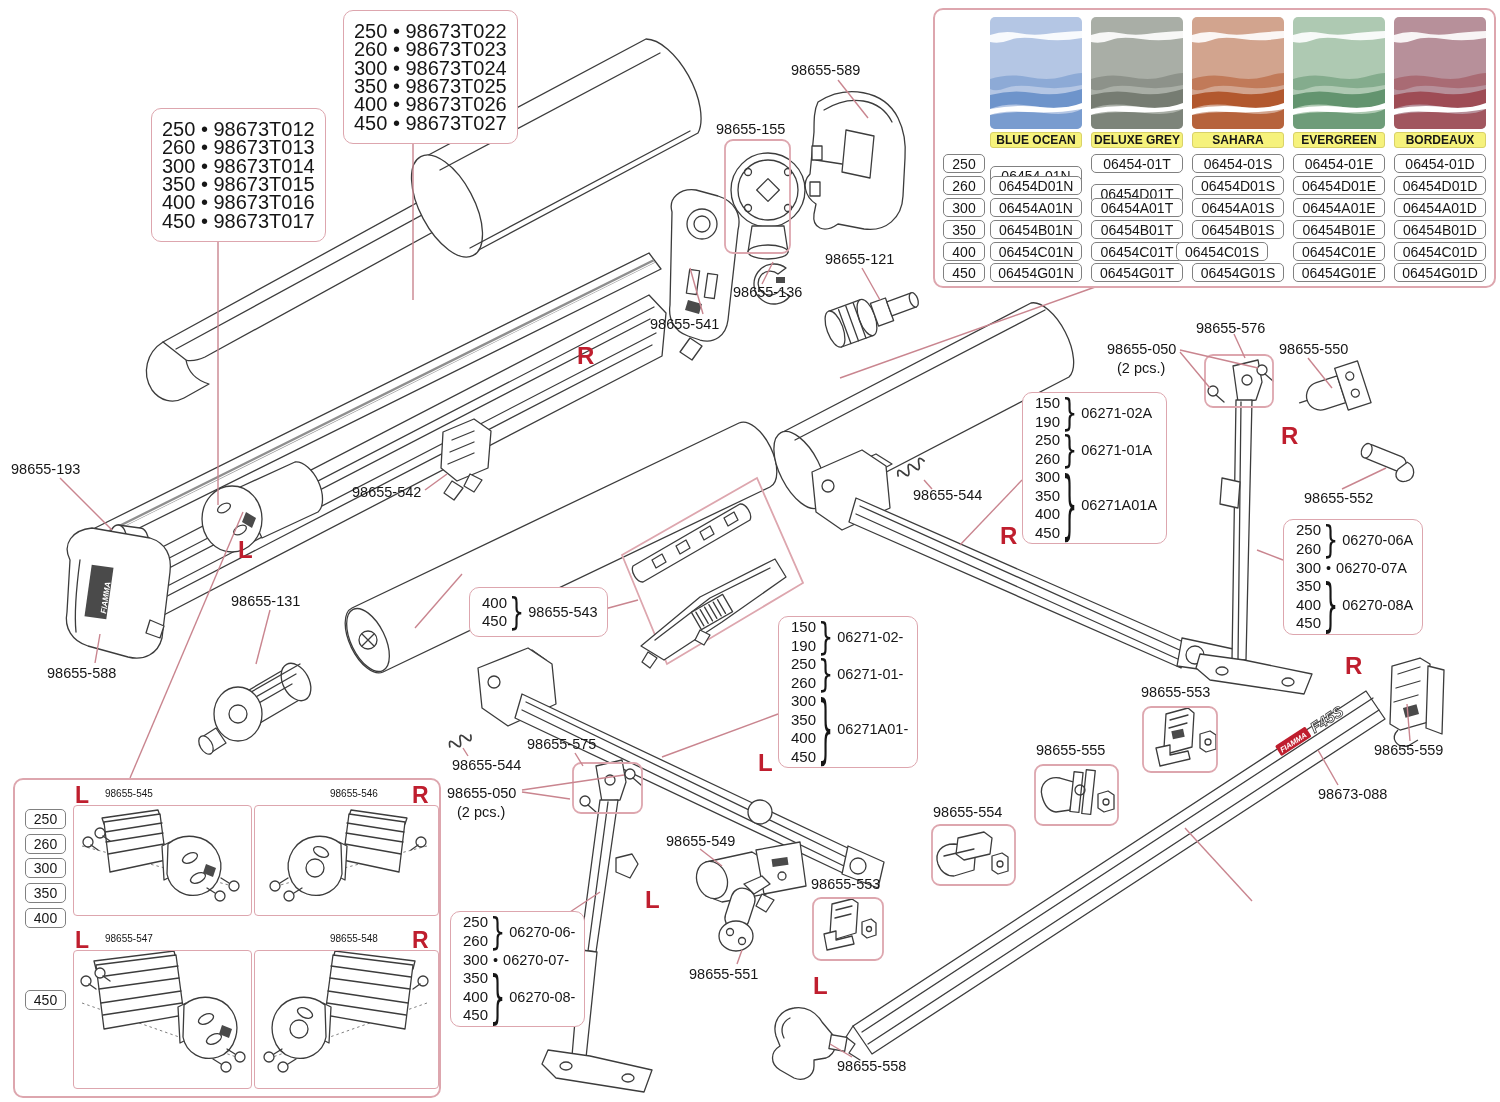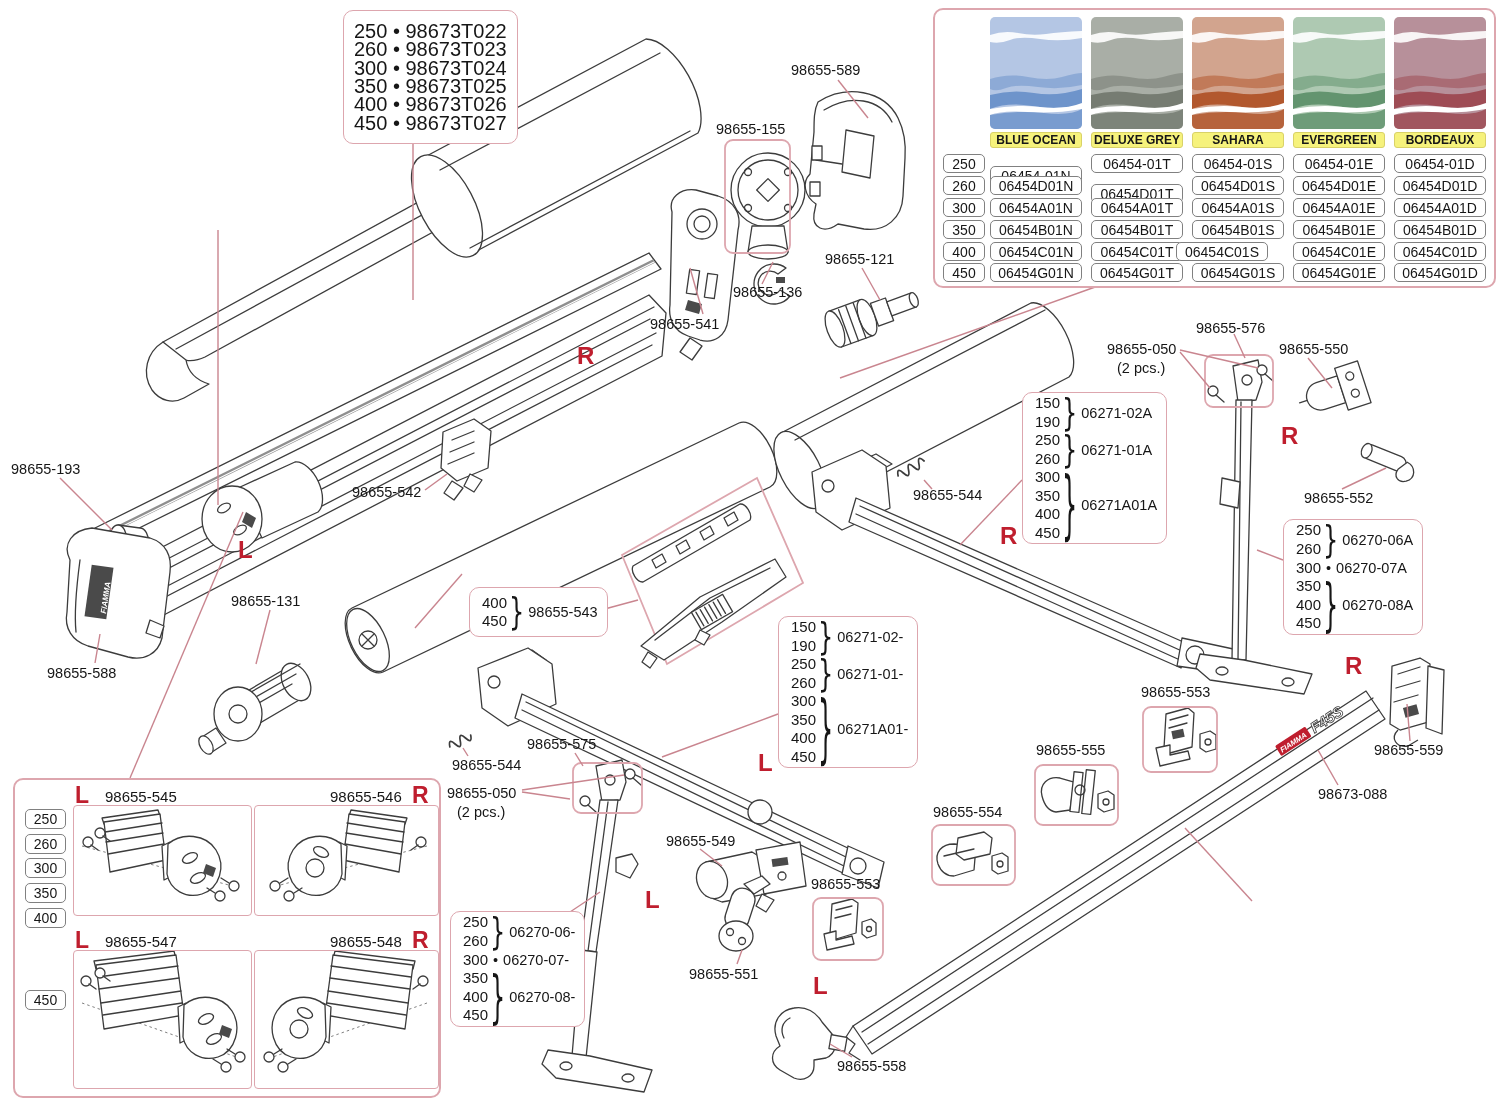--- a/index.html
+++ b/index.html
@@ -51,21 +51,21 @@
          box-sizing:border-box;background:#fff;}
   .ccell{position:absolute;width:92px;height:19px;border:1.4px solid var(--cell-border);
          border-radius:5px;font-size:14px;display:flex;align-items:center;justify-content:center;
          box-sizing:border-box;background:#fff;}
   
   .cpanel{position:absolute;left:13px;top:778px;width:424px;height:316px;background:#fff;
           border:2px solid var(--box-border);border-radius:10px;}
   .ibox{position:absolute;border:1.6px solid var(--box-border);border-radius:4px;background:#fff;}
   .chip{position:absolute;width:41px;height:20px;border:1.4px solid var(--cell-border);border-radius:5px;
         font-size:14px;display:flex;align-items:center;justify-content:center;box-sizing:border-box;background:#fff;}
-  .cplbl{position:absolute;font-size:15px;white-space:nowrap;}
+  .cplbl{position:absolute;font-size:10px;white-space:nowrap;}
 </style>
 </head>
 <body>
 
 <div class="stage">
 
   <svg class="art" width="1500" height="1102" viewBox="0 0 1500 1102">
 
     <g>
       <path class="kf" d="M163,342 L630,86 C642,79 653,80 660,87 L674,100 L205,357 C193,363 179,361 171,354 Z"></path>
@@ -436,20 +436,28 @@
   <div class="mk" style="left:813px;top:974px">L</div>
 
   <div class="plist" style="left:343px;top:10px;height:122px">
     <div>250 • 98673T022</div>
       <div>260 • 98673T023</div>
     <div>300 • 98673T024</div>
       <div>350 • 98673T025</div>
     <div>400 • 98673T026</div>
       <div>450 • 98673T027</div>
   </div>
+  <div class="plist" style="left:151px;top:108px;height:122px">
+    <div>250 • 98673T012</div>
+      <div>260 • 98673T013</div>
+    <div>300 • 98673T014</div>
+      <div>350 • 98673T015</div>
+    <div>400 • 98673T016</div>
+      <div>450 • 98673T017</div>
+  </div>
 
   <div class="gbox" style="left:469px;top:587px;height:42px">
     <div class="grp">
       <div class="sizes">
         <span>400</span>
         <span>450</span>
       </div>
       <span class="brace b2">}</span>
       <span class="pn">98655-543</span>
     </div>

